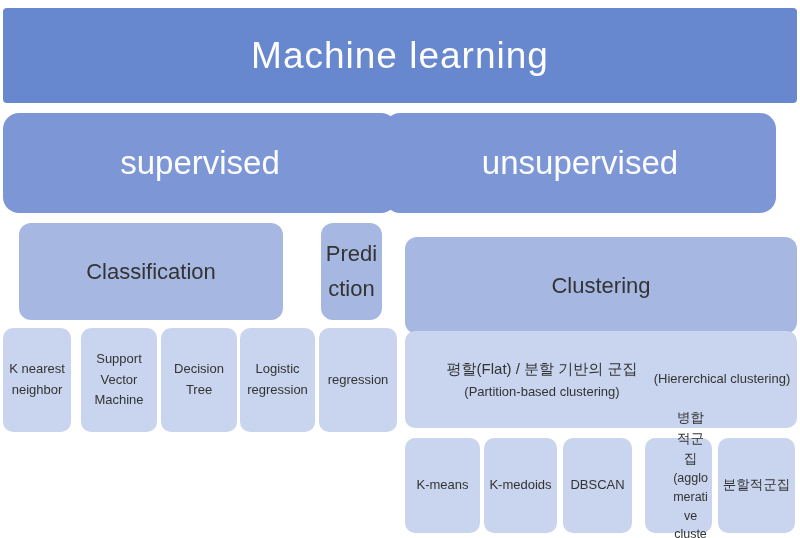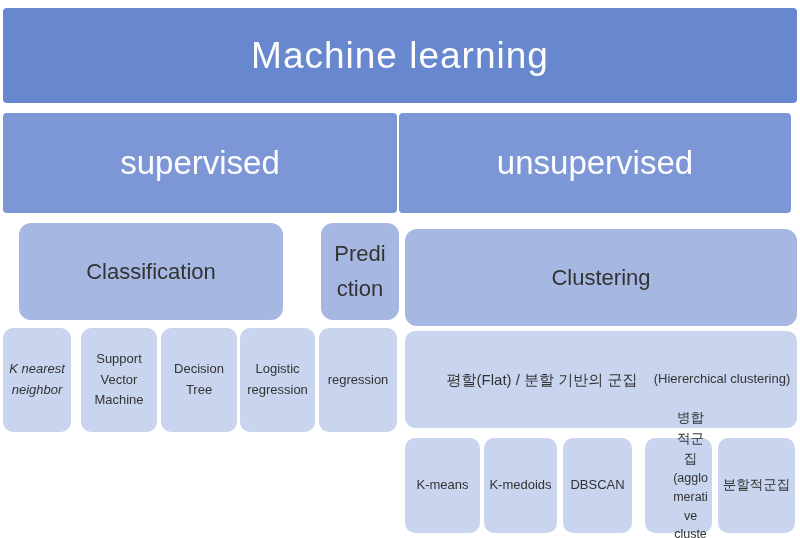--- a/index.html
+++ b/index.html
@@ -7,34 +7,34 @@
     width:800px;height:538px;background:#ffffff;position:relative;
     font-family:"Liberation Sans","DejaVu Sans",sans-serif;
     overflow:hidden;
   }
   .box{
     position:absolute;
     display:flex;flex-direction:column;align-items:center;justify-content:center;
     text-align:center;box-sizing:border-box;
   }
   .lvl1{background:var(--box_dark,#6787ce);border-radius:4px;color:var(--text_light,#fff);}
-  .lvl2{background:var(--box_mid,#7d96d6);border-radius:4px;color:var(--text_light,#fff);}
+  .lvl2{background:var(--box_mid,#7d96d6);border-radius:16px;color:var(--text_light,#fff);}
   .lvl3{background:var(--box_light,#a6b8e2);border-radius:12px;color:var(--text_dark,#333);}
   .lvl4{background:var(--box_pale,#c9d5ee);border-radius:10px;color:var(--text_dark,#333);padding:4px;}
 
   #root-box{left:3px;top:8px;width:794px;height:95px;font-size:37px;font-weight:300;letter-spacing:1px;}
   #supervised-box{left:3px;top:113px;width:394px;height:100px;font-size:33px;font-weight:300;}
-  #unsupervised-box{left:399px;top:113px;width:392px;height:100px;font-size:33px;font-weight:300;}
+  #unsupervised-box{left:384px;top:113px;width:392px;height:100px;font-size:33px;font-weight:300;}
 
   #classification-box{left:19px;top:223px;width:264px;height:97px;font-size:22px;}
-  #prediction-box{left:321px;top:223px;width:78px;height:97px;font-size:22px;line-height:1.55;justify-content:center;}
-  #clustering-box{left:405px;top:229px;width:392px;height:97px;font-size:22px;}
+  #prediction-box{left:321px;top:223px;width:61px;height:97px;font-size:22px;line-height:1.55;justify-content:center;}
+  #clustering-box{left:405px;top:237px;width:392px;height:97px;font-size:22px;}
 
   .leaf{font-size:13px;line-height:1.6;}
-  #leaf-knn{left:3px;top:328px;width:68px;height:104px;font-style:italic;}
+  #leaf-knn{left:3px;top:328px;width:68px;height:104px;}
   #leaf-svm{left:81px;top:328px;width:76px;height:104px;}
   #leaf-dt{left:161px;top:328px;width:76px;height:104px;}
   #leaf-lr{left:240px;top:328px;width:75px;height:104px;}
   #leaf-reg{left:319px;top:328px;width:78px;height:104px;}
 
   #partition-box{left:405px;top:331px;width:274px;height:97px;line-height:1.7;}
   #hierarchical-box{left:647px;top:331px;width:150px;height:97px;line-height:1.7;}
   .ko-title{font-size:15px;}
   .en-sub{font-size:13px;}
   .nowrap{white-space:nowrap;}
@@ -83,20 +83,21 @@
 </div>
 <div class="box lvl4 leaf" id="leaf-lr">
   <span>Logistic regression</span>
 </div>
 <div class="box lvl4 leaf" id="leaf-reg">
   <span>regression</span>
 </div>
 
 <div class="box lvl4" id="partition-box">
   <span class="ko-title">평할(Flat) / 분할 기반의 군집</span>
+  <span class="en-sub nowrap">(Partition-based clustering)</span>
 </div>
 <div class="box lvl4" id="hierarchical-box">
   <span class="en-sub nowrap">(Hiererchical clustering)</span>
 </div>
 
 <div class="box lvl4 leaf" id="leaf-kmeans">
   <span>K-means</span>
 </div>
 <div class="box lvl4 leaf" id="leaf-kmedoids">
   <span>K-medoids</span>

